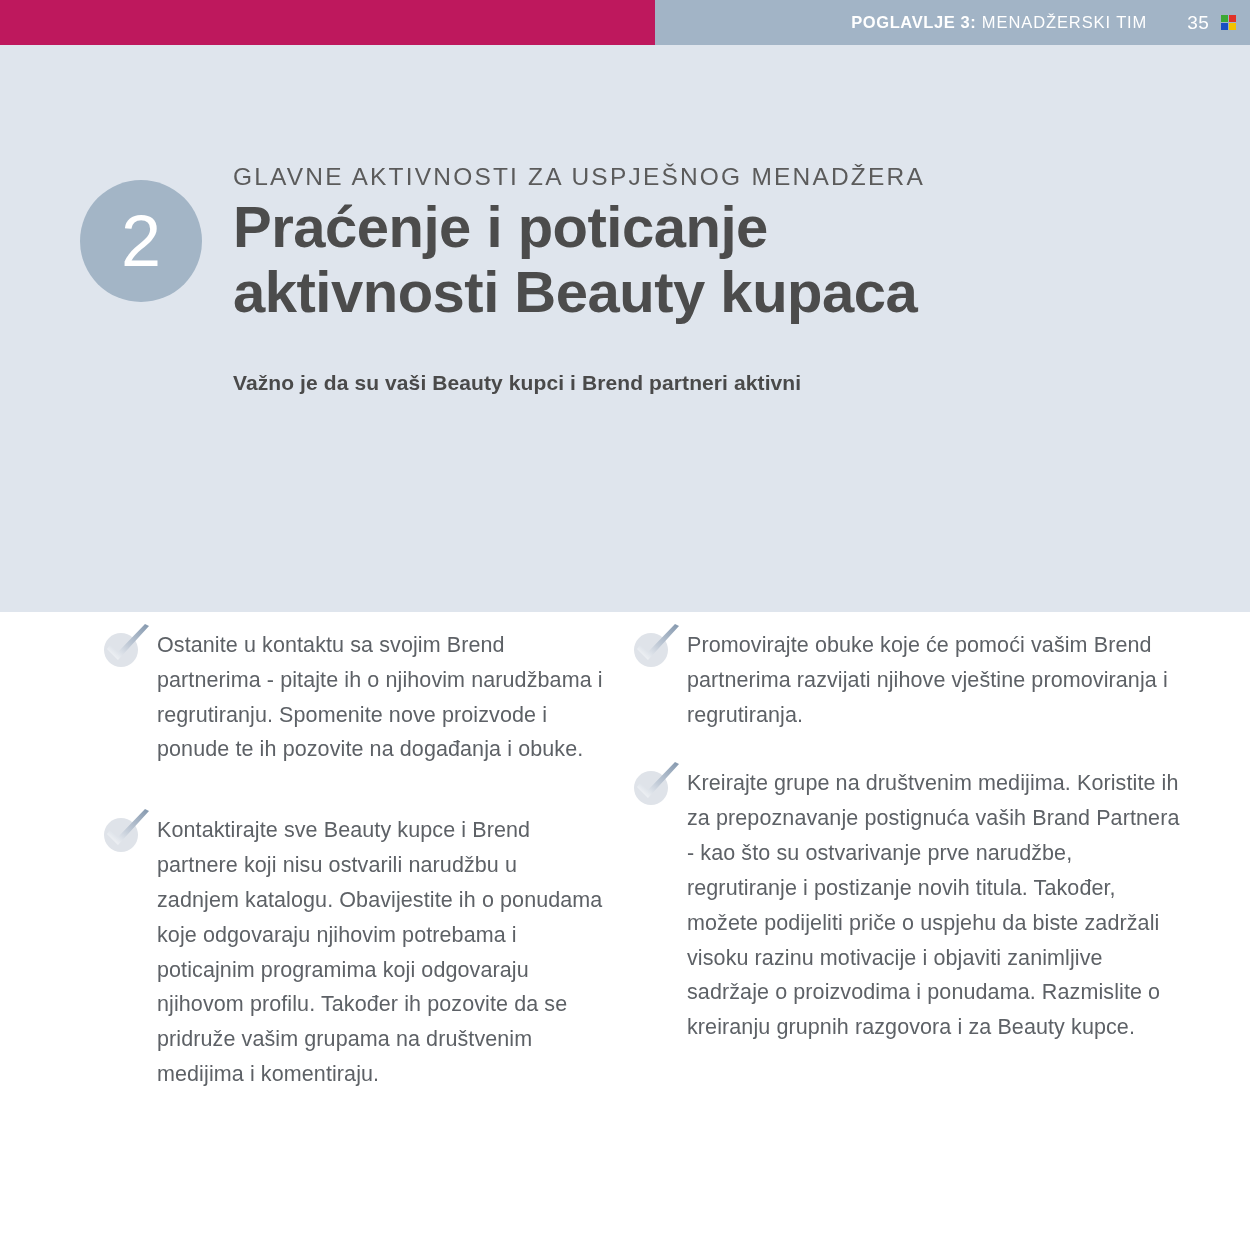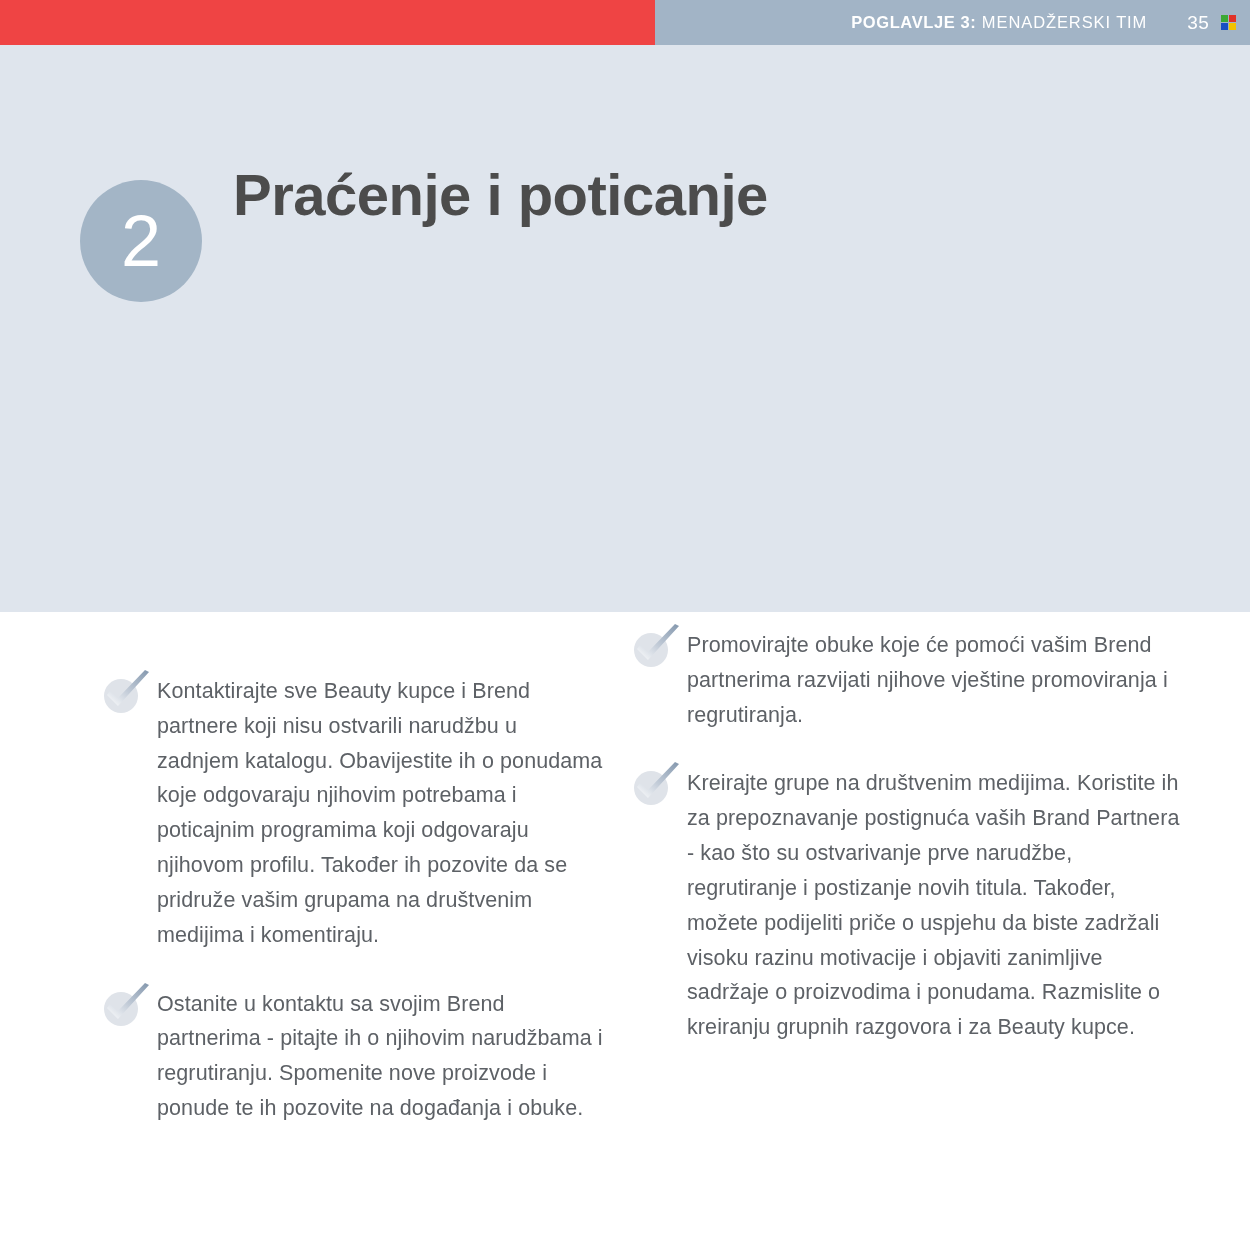--- a/index.html
+++ b/index.html
@@ -15,21 +15,21 @@
     position: relative;
   }
 
   
   .header-strip {
     position: absolute;
     top: 0;
     left: 0;
     width: 1250px;
     height: 58px;
-    background: #ef4444;
+    background: #be185d;
   }
   .header-bar {
     position: absolute;
     top: 0;
     left: 655px;
     width: 595px;
     height: 45px;
     background: #a2b4c6;
     display: flex;
     align-items: center;
@@ -181,74 +181,77 @@
       <span style="background:#e03127"></span>
       <span style="background:#1a4fc4"></span>
       <span style="background:#f2c200"></span>
     </div>
   </div>
 </div>
 
 <div class="hero">
   <div class="badge">2</div>
   <div class="hero-text">
+    <p class="eyebrow">GLAVNE AKTIVNOSTI ZA USPJEŠNOG MENADŽERA</p>
     <h1 class="title">
       <span class="title-line">Praćenje i poticanje</span>
+      <span class="title-line">aktivnosti Beauty kupaca</span>
     </h1>
     <p class="subtitle">
+      <span class="subtitle-line">Važno je da su vaši Beauty kupci i Brend partneri aktivni</span>
     </p>
   </div>
 </div>
 
 <div class="columns">
 
   <div class="column column-left">
 
+    <div class="bullet">
+      <span class="check-icon">
+        <svg viewBox="0 0 52 46" width="52" height="46" xmlns="http://www.w3.org/2000/svg">
+          <defs>
+            <linearGradient id="lg1" x1="0" y1="1" x2="1" y2="0">
+              <stop offset="0" stop-color="#ffffff"></stop>
+              <stop offset="0.45" stop-color="#c3ccd8"></stop>
+              <stop offset="1" stop-color="#8397ad"></stop>
+            </linearGradient>
+          </defs>
+          <circle cx="21" cy="26" r="17" fill="#dfe3e9"></circle>
+          <path d="M7 25 L18 36 L49 2 L45 0 L18 28 L10 21 Z" fill="url(#lg1)"></path>
+        </svg>
+      </span>
+      <span class="bullet-text">Ostanite u kontaktu sa svojim Brend partnerima - pitajte ih o njihovim narudžbama i regrutiranju. Spomenite nove proizvode i ponude te ih pozovite na događanja i obuke.</span>
+    </div>
+
     <div class="bullet" style="margin-top:46px;">
       <span class="check-icon">
         <svg viewBox="0 0 52 46" width="52" height="46" xmlns="http://www.w3.org/2000/svg">
           <defs>
             <linearGradient id="lg2" x1="0" y1="1" x2="1" y2="0">
               <stop offset="0" stop-color="#ffffff"></stop>
               <stop offset="0.45" stop-color="#c3ccd8"></stop>
               <stop offset="1" stop-color="#8397ad"></stop>
             </linearGradient>
           </defs>
           <circle cx="21" cy="26" r="17" fill="#dfe3e9"></circle>
           <path d="M7 25 L18 36 L49 2 L45 0 L18 28 L10 21 Z" fill="url(#lg2)"></path>
         </svg>
       </span>
       <span class="bullet-text">Kontaktirajte sve Beauty kupce i Brend partnere koji nisu ostvarili narudžbu u zadnjem katalogu. Obavijestite ih o ponudama koje odgovaraju njihovim potrebama i poticajnim programima koji odgovaraju njihovom profilu. Također ih pozovite da se pridruže vašim grupama na društvenim medijima i komentiraju.</span>
     </div>
 
+  </div>
+
+  <div class="column column-right">
+
     <div class="bullet">
       <span class="check-icon">
         <svg viewBox="0 0 52 46" width="52" height="46" xmlns="http://www.w3.org/2000/svg">
           <defs>
-            <linearGradient id="lg1" x1="0" y1="1" x2="1" y2="0">
-              <stop offset="0" stop-color="#ffffff"></stop>
-              <stop offset="0.45" stop-color="#c3ccd8"></stop>
-              <stop offset="1" stop-color="#8397ad"></stop>
-            </linearGradient>
-          </defs>
-          <circle cx="21" cy="26" r="17" fill="#dfe3e9"></circle>
-          <path d="M7 25 L18 36 L49 2 L45 0 L18 28 L10 21 Z" fill="url(#lg1)"></path>
-        </svg>
-      </span>
-      <span class="bullet-text">Ostanite u kontaktu sa svojim Brend partnerima - pitajte ih o njihovim narudžbama i regrutiranju. Spomenite nove proizvode i ponude te ih pozovite na događanja i obuke.</span>
-    </div>
-
-  </div>
-
-  <div class="column column-right">
-
-    <div class="bullet">
-      <span class="check-icon">
-        <svg viewBox="0 0 52 46" width="52" height="46" xmlns="http://www.w3.org/2000/svg">
-          <defs>
             <linearGradient id="lg3" x1="0" y1="1" x2="1" y2="0">
               <stop offset="0" stop-color="#ffffff"></stop>
               <stop offset="0.45" stop-color="#c3ccd8"></stop>
               <stop offset="1" stop-color="#8397ad"></stop>
             </linearGradient>
           </defs>
           <circle cx="21" cy="26" r="17" fill="#dfe3e9"></circle>
           <path d="M7 25 L18 36 L49 2 L45 0 L18 28 L10 21 Z" fill="url(#lg3)"></path>
         </svg>
       </span>

